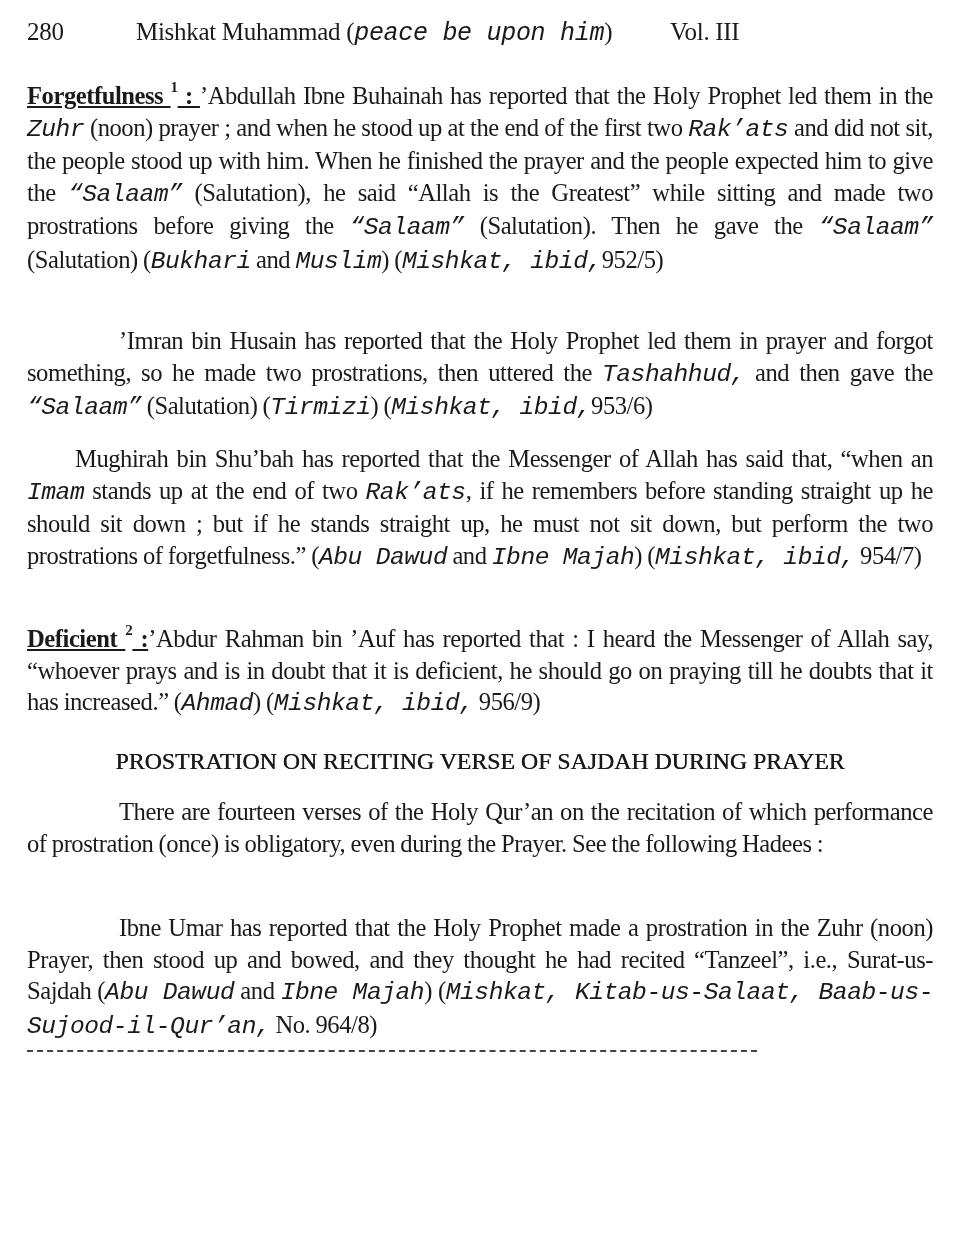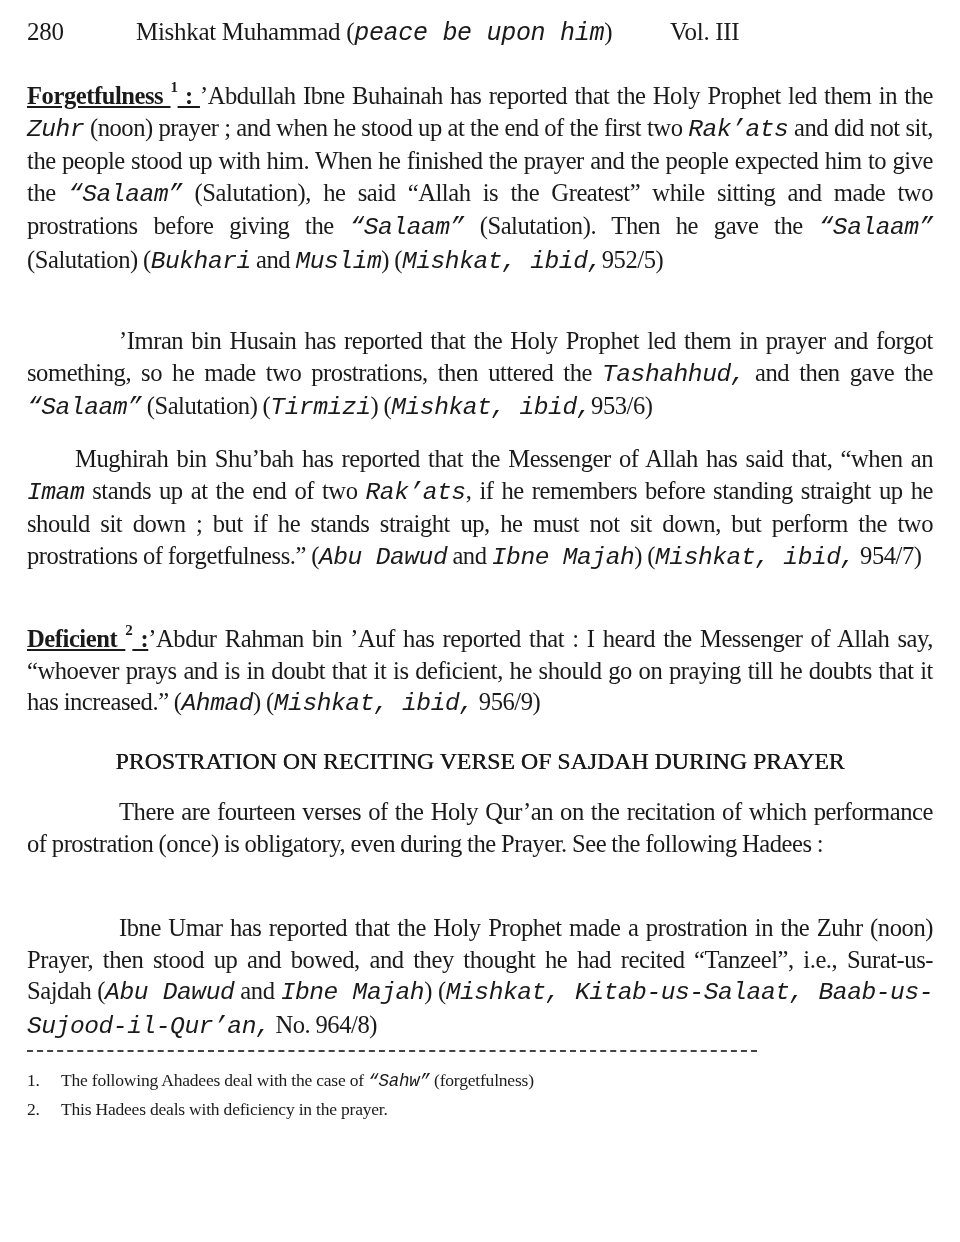--- a/index.html
+++ b/index.html
@@ -57,17 +57,13 @@
   <p class="para indent-s" style="top:443px;margin:0;"><span>Mughirah bin Shu’bah has reported that the Messenger of Allah has said that, “when an </span><span class="it">Imam</span><span> stands up at the end of two </span><span class="it">Rak’ats</span><span>, if he remembers before standing straight up he should sit down ; but if he stands straight up, he must not sit down, but perform the two prostrations of forgetfulness.” (</span><span class="it">Abu Dawud</span><span> and </span><span class="it">Ibne Majah</span><span>) (</span><span class="it">Mishkat, ibid,</span><span> 954/7)</span></p>
   <p class="para" style="top:623px;margin:0;"><span class="bd">Deficient </span><sup>2</sup><span class="bd"> :</span><span>’Abdur Rahman bin ’Auf has reported that : I heard the Messenger of Allah say, “whoever prays and is in doubt that it is deficient, he should go on praying till he doubts that it has increased.” (</span><span class="it">Ahmad</span><span>) (</span><span class="it">Mishkat, ibid,</span><span> 956/9)</span></p>
 
   <div class="heading">PROSTRATION ON RECITING VERSE OF SAJDAH DURING PRAYER</div>
 
   <p class="para indent-l" style="top:796px;margin:0;"><span>There are fourteen verses of the Holy Qur’an on the recitation of which performance of prostration (once) is obligatory, even during the Prayer. See the following Hadees :</span></p>
   <p class="para indent-l" style="top:912px;margin:0;"><span>Ibne Umar has reported that the Holy Prophet made a prostration in the Zuhr (noon) Prayer, then stood up and bowed, and they thought he had recited “Tanzeel”, i.e., Surat-us-Sajdah (</span><span class="it">Abu Dawud</span><span> and </span><span class="it">Ibne Majah</span><span>) (</span><span class="it">Mishkat, Kitab-us-Salaat, Baab-us-Sujood-il-Qur’an,</span><span> No. 964/8)</span></p>
 
   <div class="rule"></div>
 
-  <div class="footnotes">
-    <div class="fn"><span class="num">1.</span><span>The following Ahadees deal with the case of </span><span class="it">“Sahw”</span><span> (forgetfulness)</span></div>
-    <div class="fn"><span class="num">2.</span><span>This Hadees deals with deficiency in the prayer.</span></div>
-  </div>
 </div>
 
 </body></html>

